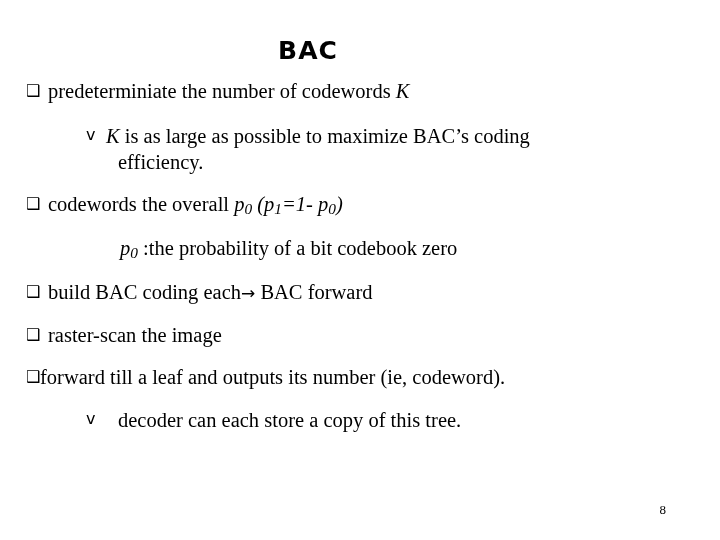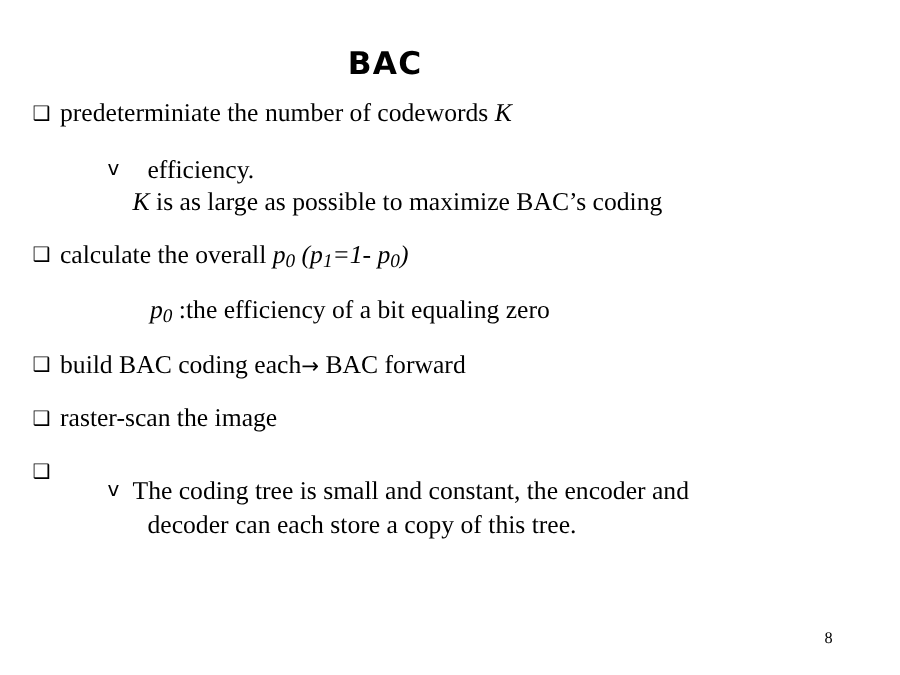--- a/index.html
+++ b/index.html
@@ -116,62 +116,62 @@
 
     <div class="bullet lvl1">
       <span class="glyph">❑</span>
       <span>predeterminiate the number of codewords </span><i class="it">K</i>
     </div>
 
     <div class="sp-1"></div>
 
     <div class="bullet lvl2">
       <span class="glyph">v</span>
+      <span class="indent-cont"><i class="it">K</i><span> is as large as possible to maximize BAC’s coding</span></span>
       <span class="indent-cont" style="padding-left:12px;">efficiency.</span>
-      <span class="indent-cont"><i class="it">K</i><span> is as large as possible to maximize BAC’s coding</span></span>
     </div>
 
     <div class="sp-2"></div>
 
     <div class="bullet lvl1">
       <span class="glyph">❑</span>
-      <span>calculate the overall </span><i class="it">p</i><i class="sub">0</i><i class="it"> (</i><i class="it">p</i><i class="sub">1</i><i class="it">=1- </i><i class="it">p</i><i class="sub">0</i><i class="it">)</i>
+      <span>codewords the overall </span><i class="it">p</i><i class="sub">0</i><i class="it"> (</i><i class="it">p</i><i class="sub">1</i><i class="it">=1- </i><i class="it">p</i><i class="sub">0</i><i class="it">)</i>
     </div>
 
     <div class="sp-3"></div>
 
     <div class="bullet plain">
-      <i class="it">p</i><i class="sub">0</i><span> :the efficiency of a bit equaling zero</span>
+      <i class="it">p</i><i class="sub">0</i><span> :the probability of a bit codebook zero</span>
     </div>
 
     <div class="sp-4"></div>
 
     <div class="bullet lvl1">
       <span class="glyph">❑</span>
       <span>build BAC coding each</span><span class="arrow">→</span><span> BAC forward</span>
     </div>
 
     <div class="sp-5"></div>
 
     <div class="bullet lvl1">
       <span class="glyph">❑</span>
       <span>raster-scan the image</span>
     </div>
 
     <div class="sp-6"></div>
 
     <div class="bullet lvl1">
       <span class="glyph">❑</span>
+      <span class="indent-cont" style="margin-left:-8px;">forward  till a leaf and outputs its number (ie, codeword).</span>
     </div>
 
     <div class="sp-7"></div>
 
     <div class="bullet lvl2">
       <span class="glyph">v</span>
-      <span class="indent-cont">The coding tree is small and constant, the encoder and</span>
       <span class="indent-cont" style="padding-left:12px;">decoder can each store a copy of this tree.</span>
     </div>
 
   </div>
 
   <div class="page-num">8</div>
 
 </div>
 
 </body></html>

